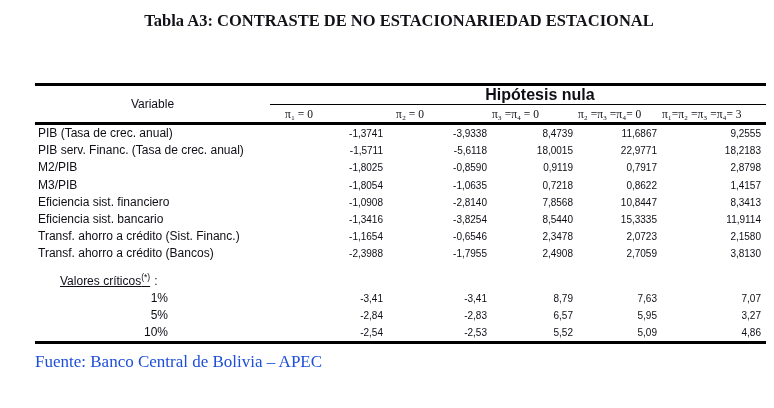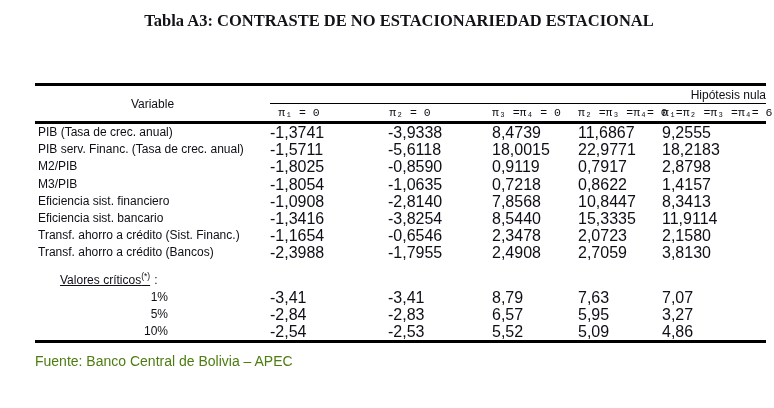--- a/index.html
+++ b/index.html
@@ -29,54 +29,54 @@
     border-top: 3.5px solid #000;
     border-bottom: 3.5px solid #000;
   }
   th { font-weight: 400; padding: 0; }
   th.var-h {
     text-align: center; vertical-align: middle;
     font-size: 12px;
     border-bottom: 3.5px solid #000;
   }
   th.group-h {
-    font-weight: 400; font-size: 12px;
+    font-weight: 700; font-size: 16px;
     height: 17px; vertical-align: middle;
-    text-align: right; padding-left: 44px;
+    text-align: center; padding-left: 44px;
     border-bottom: 1.5px solid #000;
   }
   th.pi {
-    font-family: Liberation Mono, monospace;
+    font-family: Liberation Serif, serif;
     font-size: 11.5px;
     height: 17px; vertical-align: middle;
     text-align: center;
     padding: 0 60px 0 0;
     white-space: nowrap;
     border-bottom: 3.5px solid #000;
     margin-top: 36px;
   }
   tbody td {
     font-size: 12px;
     height: 17.2px; line-height: 17.2px;
     padding: 0; vertical-align: middle;
     white-space: nowrap;
   }
   td.var { text-align: left; padding-left: 3px; margin-left: 13px; }
-  td.num { text-align: left; padding-right: 5px; font-size: 16px; }
+  td.num { text-align: right; padding-right: 5px; font-size: 10px; }
   tr.spacer td { height: 6px; line-height: 6px; font-size: 2px; }
   td.crit-head { padding-left: 3px; }
   .crit-underline { text-decoration: underline; margin-left: 22px; }
   .crit-underline sup { font-size: 8.5px; }
   .crit-colon { margin-left: 4px; }
   .crit-label { display: inline-block; width: 130px; text-align: right; }
   .footer-block {
     position: absolute; left: 35px; top: 351px;
-    font-family: Liberation Sans, sans-serif;
-    font-size: 14px; line-height: 21.5px;
-    color: #4d7c0f;
+    font-family: Liberation Serif, serif;
+    font-size: 17px; line-height: 21.5px;
+    color: #1d4ed8;
   }
 </style>
 </head>
 <body>
 
 <div class="title-block">
   <div>Tabla A3: CONTRASTE DE NO ESTACIONARIEDAD ESTACIONAL</div>
 </div>
 
 <div class="table-wrap">
@@ -92,21 +92,21 @@
     <thead>
       <tr>
         <th class="var-h" rowspan="2">Variable</th>
         <th class="group-h" colspan="5">Hipótesis nula</th>
       </tr>
       <tr id="pi-row">
           <th class="pi">π₁ = 0</th>
           <th class="pi">π₂ = 0</th>
           <th class="pi">π₃ =π₄ = 0</th>
           <th class="pi">π₂ =π₃ =π₄= 0</th>
-          <th class="pi">π₁=π₂ =π₃ =π₄= 6</th>
+          <th class="pi">π₁=π₂ =π₃ =π₄= 3</th>
         </tr>
     </thead>
     <tbody id="table-body">
         <tr>
           <td class="var">PIB (Tasa de crec. anual)</td>
           <td class="num">-1,3741</td>
           <td class="num">-3,9338</td>
           <td class="num">8,4739</td>
           <td class="num">11,6867</td>
           <td class="num">9,2555</td>

